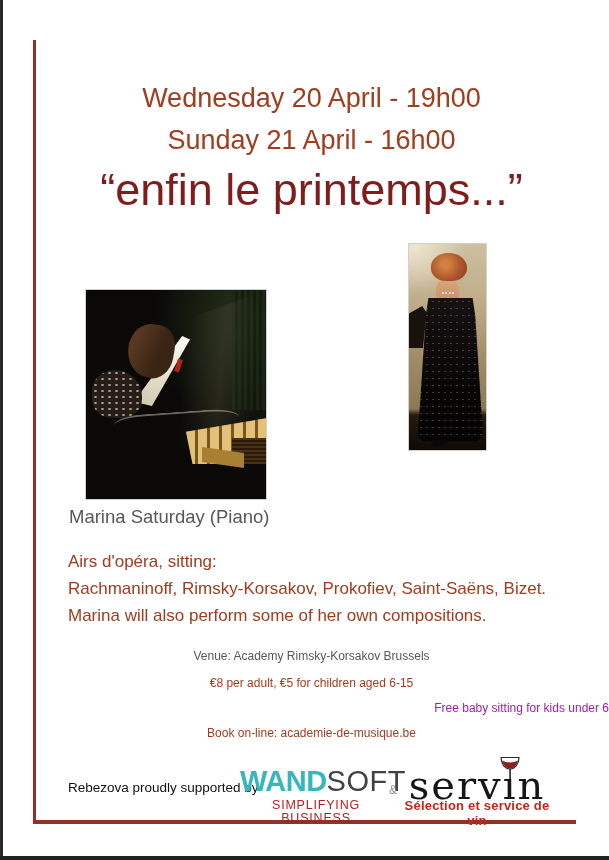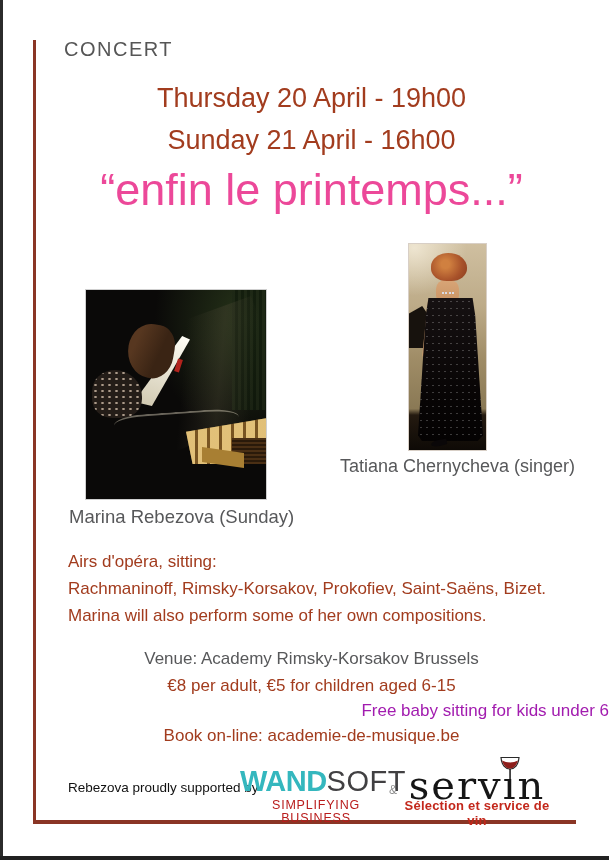--- a/index.html
+++ b/index.html
@@ -15,21 +15,21 @@
 
   
   .frame-left   { left:33px; top:40px; width:3px; height:784px; background:#8a3525; }
   .frame-bottom { left:33px; top:820px; width:543px; height:4px; background:#8a3525; }
 
   .kicker { left:64px; top:38px; font-size:20px; letter-spacing:1.5px; color:#565656; }
 
   .centerline { left:14px; width:595px; text-align:center; }
   .date1 { top:83px;  font-size:27px; color:#a23c1e; }
   .date2 { top:125px; font-size:27px; color:#a23c1e; }
-  .main-title { top:164px; font-size:45px; color:#ec4899;text-align:center; }
+  .main-title { top:164px; font-size:45px; color:#7f1d1d;text-align:center; }
 
   
   .photo-singer {
     left:408px; top:243px; width:79px; height:208px; overflow:hidden;
     border:1px solid #d8cfc6; box-sizing:border-box;
     background:linear-gradient(to bottom,#cfbfa0 0%,#bdab88 30%,#a08d67 55%,#8a7955 80%,#241a10 83%,#0e0a06 100%);
   }
   .sp-light { position:absolute; left:-12px; top:-12px; width:70px; height:64px;
     background:radial-gradient(ellipse at 25% 25%, rgba(255,250,235,.65), rgba(255,250,235,0) 70%); }
   .sp-piano { position:absolute; left:0; top:62px; width:24px; height:42px; background:#17120d;
@@ -81,21 +81,21 @@
     background-color:#c49a46;
     background-image:repeating-linear-gradient(90deg, rgba(255,230,170,.5) 0 9px, rgba(70,38,10,.6) 9px 12px); }
   .pp-strings { position:absolute; left:146px; top:148px; width:36px; height:26px;
     background:repeating-linear-gradient(0deg,#4a2f14 0 2px,#2a1a0a 2px 4px); }
   .pp-goldwedge2 { position:absolute; left:116px; top:160px; width:42px; height:15px; background:#a87f33; transform:skewY(8deg); }
 
   .pianist-caption { left:69px; top:506px; font-size:18.5px; color:#57585a; }
 
   .program { left:68px; top:548px; width:530px; font-size:17px; line-height:27px; color:#a23c1e; }
 
-  .detail { font-size:17px; }
+  .detail { font-size:12px; }
   .venue   { top:649px; color:#57585a; }
   .price   { top:676px; color:#a23c1e; }
   .babysit { top:701px; color:#a21caf;text-align:right; }
   .booking { top:726px; color:#a23c1e; }
 
   .footer-text { left:68px; top:780px; font-size:13.5px; color:#111111; }
 
   .wandsoft { left:240px; top:767px; width:152px; text-align:center; line-height:1; }
   .ws-word { white-space:nowrap; }
   .ws-wand { font-size:29px; font-weight:700; color:#34b7be; letter-spacing:-0.5px; }
@@ -114,55 +114,53 @@
 </head>
 <body>
 
 <div id="poster">
 
   <div class="abs edge-left"></div>
   <div class="abs edge-bottom"></div>
   <div class="abs frame-left"></div>
   <div class="abs frame-bottom"></div>
 
-  <div class="abs kicker">CONCERT</div>
 
-  <div class="abs centerline date1">Thursday 20 April - 19h00</div>
+  <div class="abs centerline date1">Wednesday 20 April - 19h00</div>
   <div class="abs centerline date2">Sunday 21 April - 16h00</div>
   <div class="abs centerline main-title">“enfin le printemps...”</div>
 
   <div class="abs photo-singer">
     <div class="sp-light"></div>
     <div class="sp-piano"></div>
     <div class="sp-arm-l"></div>
     <div class="sp-arm-r"></div>
     <div class="sp-chest"></div>
     <div class="sp-dress"></div>
     <div class="sp-necklace"></div>
     <div class="sp-face"></div>
     <div class="sp-hair"></div>
     <div class="sp-shoe"></div>
   </div>
-  <div class="abs singer-caption">Tatiana Chernycheva (singer)</div>
 
   <div class="abs photo-piano">
     <div class="pp-greenglow"></div>
     <div class="pp-curtain"></div>
     <div class="pp-lidface"></div>
     <div class="pp-streak"></div>
     <div class="pp-redfelt"></div>
     <div class="pp-blouse"></div>
     <div class="pp-face"></div>
     <div class="pp-hair"></div>
     <div class="pp-rim"></div>
     <div class="pp-gold"></div>
     <div class="pp-strings"></div>
     <div class="pp-goldwedge2"></div>
   </div>
-  <div class="abs pianist-caption">Marina Rebezova (Sunday)</div>
+  <div class="abs pianist-caption">Marina Saturday (Piano)</div>
 
   <div class="abs program">
     <div>Airs d'opéra, sitting:</div>
     <div>Rachmaninoff, Rimsky-Korsakov, Prokofiev, Saint-Saëns, Bizet.</div>
     <div>Marina will also perform some of her own compositions.</div>
   </div>
 
   <div class="abs centerline detail venue">Venue: Academy Rimsky-Korsakov Brussels</div>
   <div class="abs centerline detail price">€8 per adult, €5 for children aged 6-15</div>
   <div class="abs centerline detail babysit">Free baby sitting for kids under 6</div>

